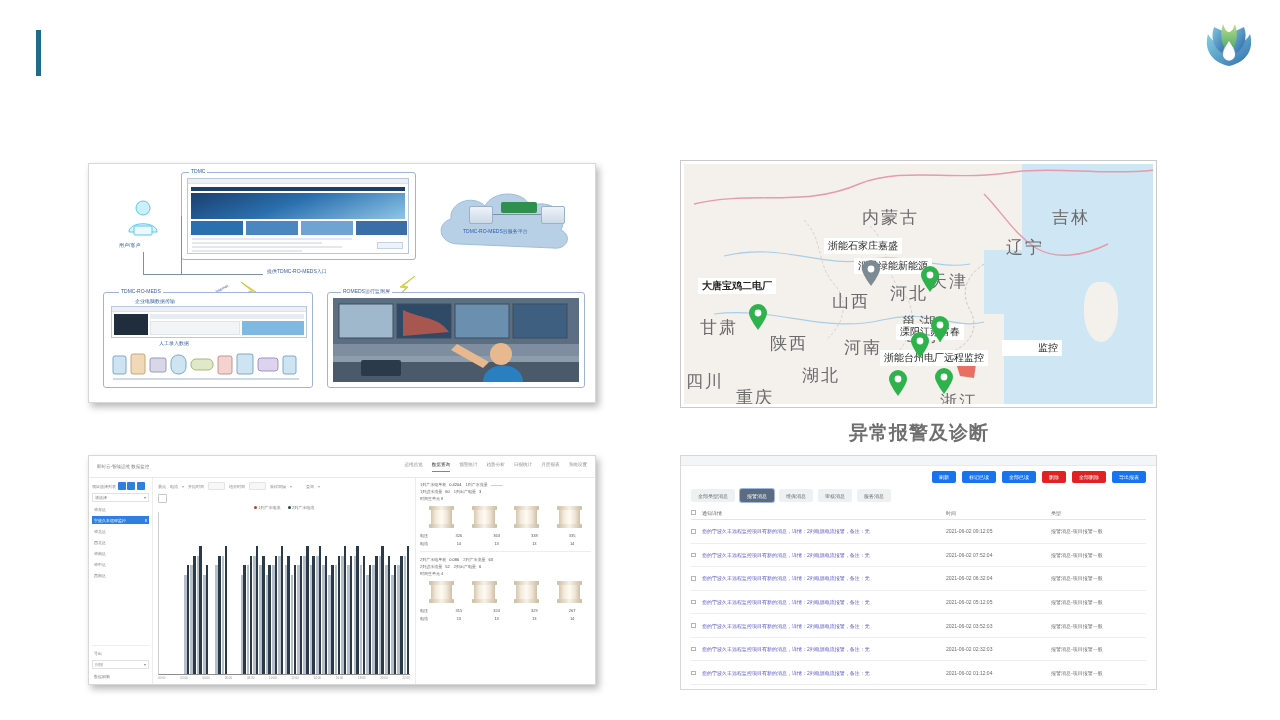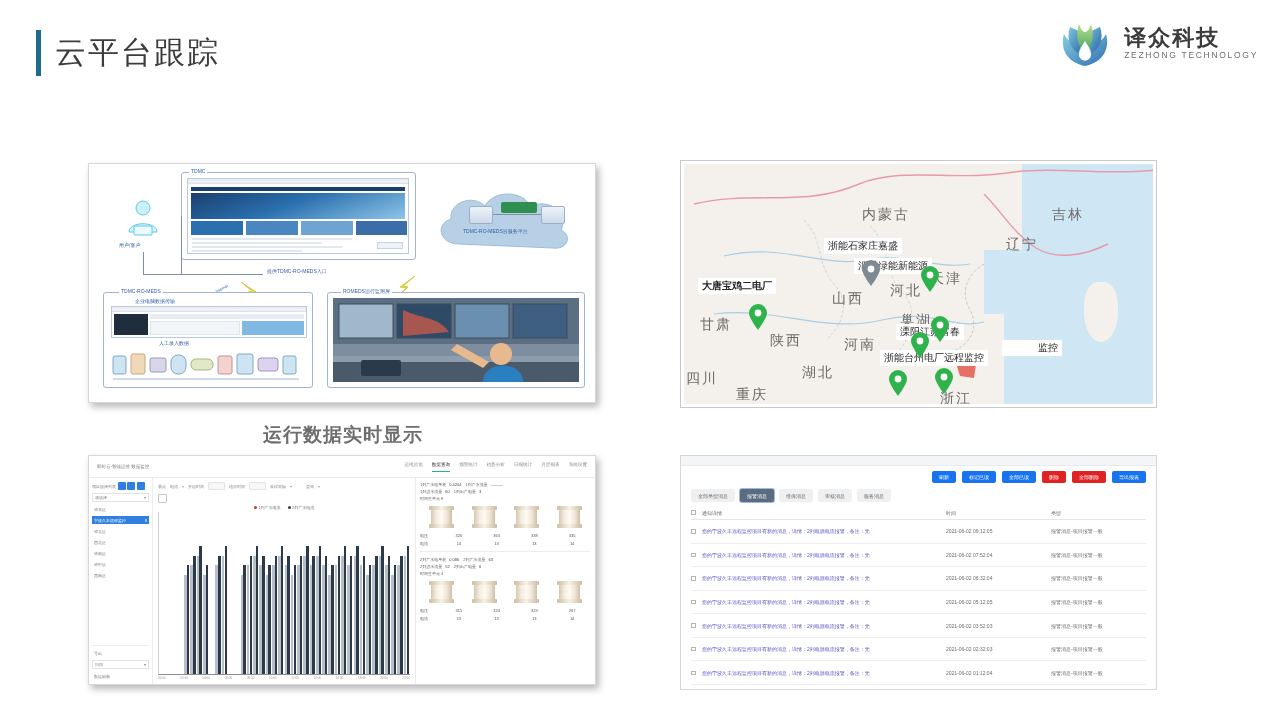--- a/index.html
+++ b/index.html
@@ -57,21 +57,21 @@
 
   
   #map-inner{ position:absolute; inset:3px; background:#f2efea; overflow:hidden; }
   .sea{ position:absolute; background:#cfe6f4; }
   .landmass{ position:absolute; background:#f4f1ec; }
   .mplabel{
     position:absolute; background:#fff; color:#262626;
     font-size:10px; padding:1px 4px; white-space:nowrap;
     border-radius:1px; font-weight:500;
   }
-  .prov{ position:absolute; font-size:14px; color:#6b6b6b; letter-spacing:2px; white-space:nowrap; }
+  .prov{ position:absolute; font-size:17px; color:#6b6b6b; letter-spacing:2px; white-space:nowrap; }
   .pin{ position:absolute; width:20px; height:26px; }
 
   
   #data-inner{ position:absolute; inset:0; background:#fff; display:flex; flex-direction:column; font-size:4px; }
   #dd-top{ height:22px; border-bottom:1px solid #e9e9e9; display:flex; align-items:center; padding:0 8px; flex:0 0 auto; }
   #dd-brand{ font-size:4.5px; color:#7a7a7a; white-space:nowrap; }
   #dd-nav{ margin-left:auto; display:flex; gap:9px; }
   .dd-nav-i{ font-size:4.6px; color:#8a8a8a; padding-bottom:4px; white-space:nowrap; }
   .dd-nav-i.on{ color:#333; border-bottom:1.5px solid #2fb37a; }
   #dd-body{ flex:1; display:flex; min-height:0; }
@@ -131,21 +131,20 @@
   .c-time{ width:105px; font-size:5px; color:#6d6d6d; white-space:nowrap; }
   .c-type{ width:95px; font-size:5px; color:#6d6d6d; white-space:nowrap; }
 </style>
 </head>
 <body>
 
 <div id="slide">
 
   <div id="page-title-wrap">
     <div id="title-bar"></div>
-    <div id="page-title">云平台跟踪</div>
   </div>
 
   <div id="logo-wrap">
     <div id="logo-mark">
       <svg width="58" height="58" viewBox="0 0 58 58">
         <defs>
           <linearGradient id="lg1" x1="0" y1="0" x2="1" y2="1">
             <stop offset="0" stop-color="#86cfe0"></stop>
               <stop offset="1" stop-color="#2f6fb0"></stop>
           </linearGradient>
@@ -158,27 +157,23 @@
               <stop offset="1" stop-color="#2c63a8"></stop>
           </linearGradient>
         </defs>
         <path d="M8 20 C4 34 10 48 29 52 C48 48 54 34 50 20 C46 28 40 30 36 26 L29 47 L22 26 C18 30 12 28 8 20 Z" fill="url(#lg1)"></path>
         <path d="M14 13 C10 24 14 34 22 39 L29 20 Z" fill="url(#lg3)"></path>
         <path d="M44 13 C48 24 44 34 36 39 L29 20 Z" fill="url(#lg3)"></path>
         <path d="M23 10 C19 22 22 33 29 40 C36 33 39 22 35 10 C33 16 31 18 29 18 C27 18 25 16 23 10 Z" fill="url(#lg2)"></path>
         <path d="M29 27 C25 33 23 37 23 40.5 C23 44 25.8 46.5 29 46.5 C32.2 46.5 35 44 35 40.5 C35 37 33 33 29 27 Z" fill="#ffffff"></path>
       </svg>
     </div>
-    <div id="logo-text-wrap">
-      <div id="logo-cn">译众科技</div>
-      <div id="logo-en">ZEZHONG TECHNOLOGY</div>
-    </div>
   </div>
 
-  <div class="sec-head" id="h-data">运行数据实时显示</div>
+  <div class="sec-head" id="h-alarm">异常报警及诊断</div>
 
   <div class="panel shadow" id="p-cloud">
     <div id="cloud-inner">
 
       <div class="dbox" style="left:92px; top:8px; width:235px; height:88px;"></div>
       <div class="dlabel" style="left:100px; top:4px; background:#fff; padding:0 2px;">TDMC</div>
 
       <div class="browser" style="left:98px; top:14px; width:222px; height:76px;">
         <div class="bar"></div>
         <div style="position:absolute;left:3px;top:8px;right:3px;height:4px;background:#1a3f6e;"></div>

